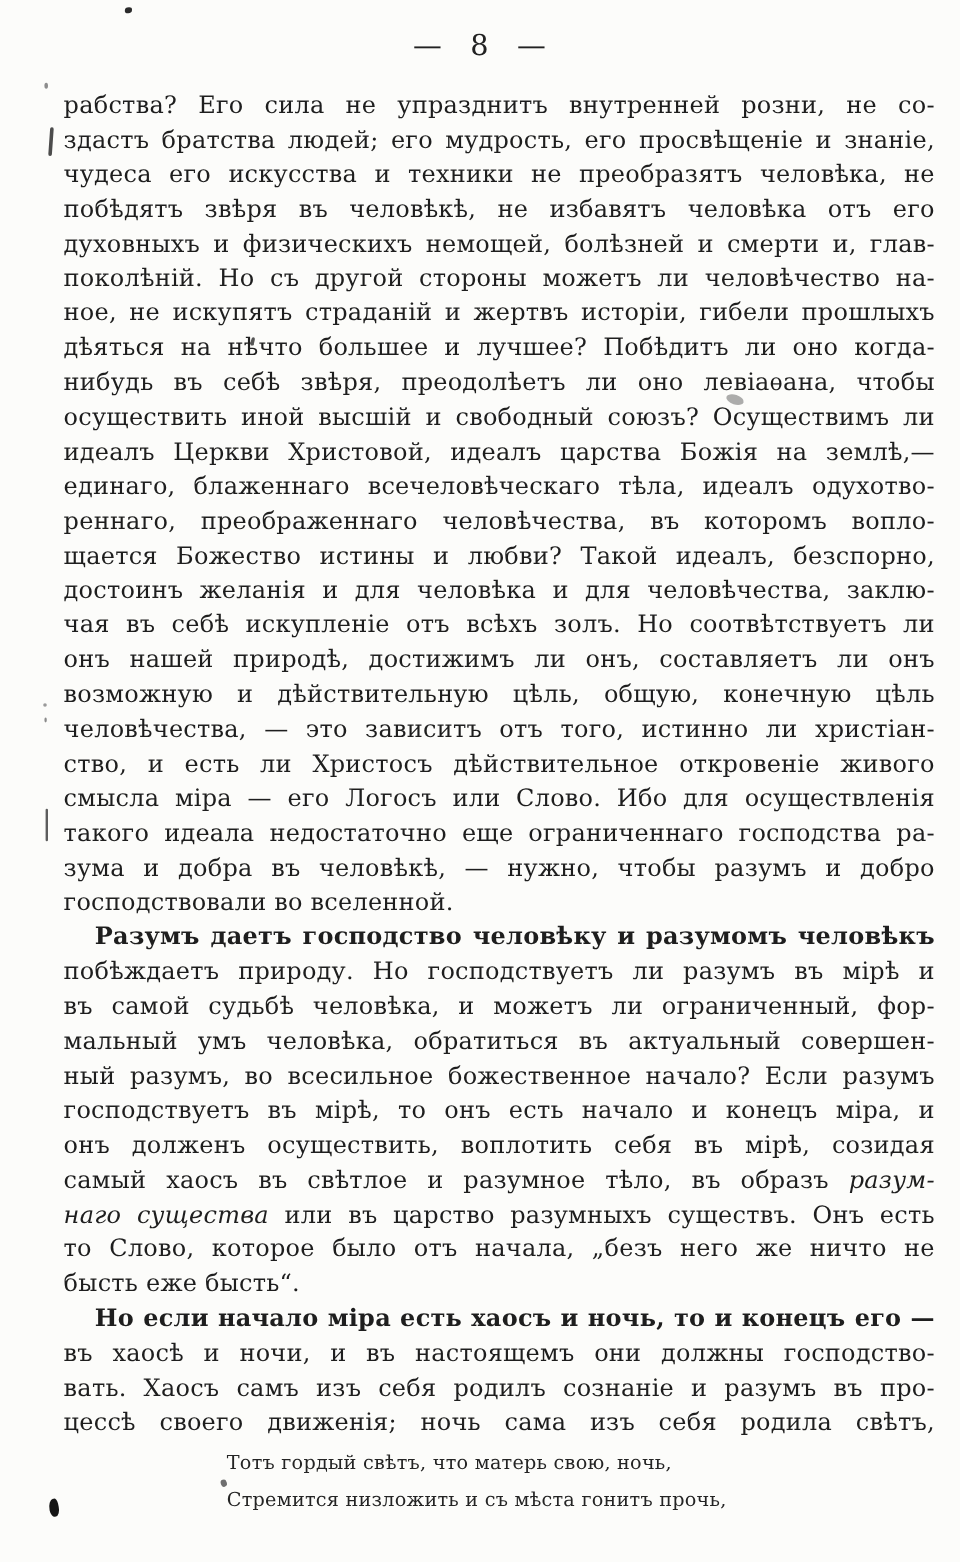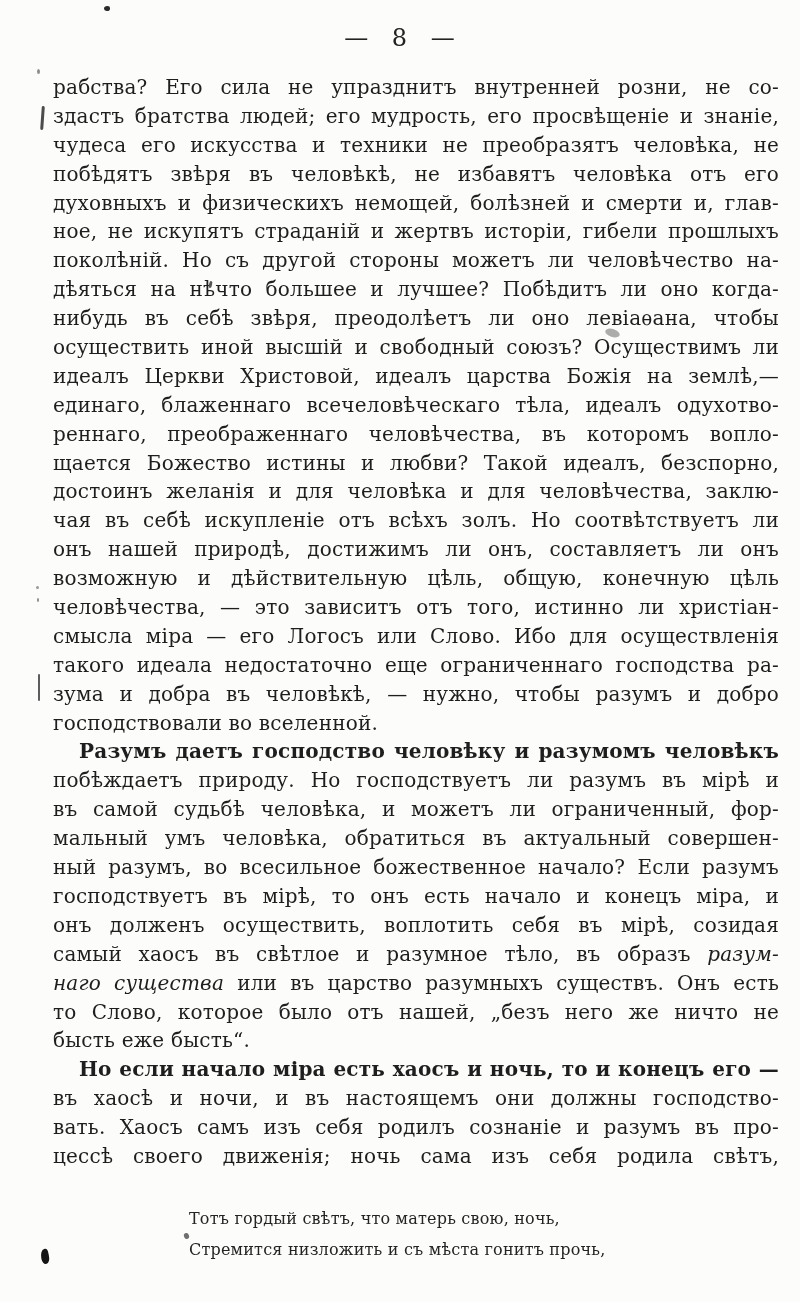--- a/index.html
+++ b/index.html
@@ -80,48 +80,49 @@
 <div class="page">
 
   <div class="running-head">— 8 —</div>
 
   <div class="text-block">
       <div class="line"><span>рабства? Его сила не упразднитъ внутренней розни, не со-</span></div>
       <div class="line"><span>здастъ братства людей; его мудрость, его просвѣщеніе и знаніе,</span></div>
       <div class="line"><span>чудеса его искусства и техники не преобразятъ человѣка, не</span></div>
       <div class="line"><span>побѣдятъ звѣря въ человѣкѣ, не избавятъ человѣка отъ его</span></div>
       <div class="line"><span>духовныхъ и физическихъ немощей, болѣзней и смерти и, глав-</span></div>
+      <div class="line"><span>поколѣній. Но съ другой стороны можетъ ли человѣчество на-</span></div>
       <div class="line"><span>ное, не искупятъ страданій и жертвъ исторіи, гибели прошлыхъ</span></div>
-      <div class="line"><span>поколѣній. Но съ другой стороны можетъ ли человѣчество на-</span></div>
       <div class="line"><span>дѣяться на нѣчто большее и лучшее? Побѣдитъ ли оно когда-</span></div>
       <div class="line"><span>нибудь въ себѣ звѣря, преодолѣетъ ли оно левіаѳана, чтобы</span></div>
       <div class="line"><span>осуществить иной высшій и свободный союзъ? Осуществимъ ли</span></div>
       <div class="line"><span>идеалъ Церкви Христовой, идеалъ царства Божія на землѣ,—</span></div>
       <div class="line"><span>единаго, блаженнаго всечеловѣческаго тѣла, идеалъ одухотво-</span></div>
       <div class="line"><span>реннаго, преображеннаго человѣчества, въ которомъ вопло-</span></div>
       <div class="line"><span>щается Божество истины и любви? Такой идеалъ, безспорно,</span></div>
       <div class="line"><span>достоинъ желанія и для человѣка и для человѣчества, заклю-</span></div>
       <div class="line"><span>чая въ себѣ искупленіе отъ всѣхъ золъ. Но соотвѣтствуетъ ли</span></div>
       <div class="line"><span>онъ нашей природѣ, достижимъ ли онъ, составляетъ ли онъ</span></div>
       <div class="line"><span>возможную и дѣйствительную цѣль, общую, конечную цѣль</span></div>
       <div class="line"><span>человѣчества, — это зависитъ отъ того, истинно ли христіан-</span></div>
+      <div class="line"><span>ство, и есть ли Христосъ дѣйствительное откровеніе живого</span></div>
       <div class="line"><span>смысла міра — его Логосъ или Слово. Ибо для осуществленія</span></div>
       <div class="line"><span>такого идеала недостаточно еще ограниченнаго господства ра-</span></div>
       <div class="line"><span>зума и добра въ человѣкѣ, — нужно, чтобы разумъ и добро</span></div>
       <div class="line plain"><span>господствовали во вселенной.</span></div>
       <div class="line indent"><span>Разумъ даетъ господство человѣку и разумомъ человѣкъ</span></div>
       <div class="line"><span>побѣждаетъ природу. Но господствуетъ ли разумъ въ мірѣ и</span></div>
       <div class="line"><span>въ самой судьбѣ человѣка, и можетъ ли ограниченный, фор-</span></div>
       <div class="line"><span>мальный умъ человѣка, обратиться въ актуальный совершен-</span></div>
       <div class="line"><span>ный разумъ, во всесильное божественное начало? Если разумъ</span></div>
       <div class="line"><span>господствуетъ въ мірѣ, то онъ есть начало и конецъ міра, и</span></div>
       <div class="line"><span>онъ долженъ осуществить, воплотить себя въ мірѣ, созидая</span></div>
       <div class="line"><span>самый хаосъ въ свѣтлое и разумное тѣло, въ образъ </span><span class="it">разум-</span></div>
       <div class="line"><span class="it">наго существа</span><span> или въ царство разумныхъ существъ. Онъ есть</span></div>
-      <div class="line"><span>то Слово, которое было отъ нашей, „безъ него же ничто не</span></div>
+      <div class="line"><span>то Слово, которое было отъ начала, „безъ него же ничто не</span></div>
       <div class="line plain"><span>бысть еже бысть“.</span></div>
       <div class="line indent"><span>Но если начало міра есть хаосъ и ночь, то и конецъ его —</span></div>
       <div class="line"><span>въ хаосѣ и ночи, и въ настоящемъ они должны господство-</span></div>
       <div class="line"><span>вать. Хаосъ самъ изъ себя родилъ сознаніе и разумъ въ про-</span></div>
       <div class="line"><span>цессѣ своего движенія; ночь сама изъ себя родила свѣтъ,</span></div>
     </div>
 
   <div class="verse-block">
       <div class="verse-line">Тотъ гордый свѣтъ, что матерь свою, ночь,</div>
       <div class="verse-line">Стремится низложить и съ мѣста гонитъ прочь,</div>

